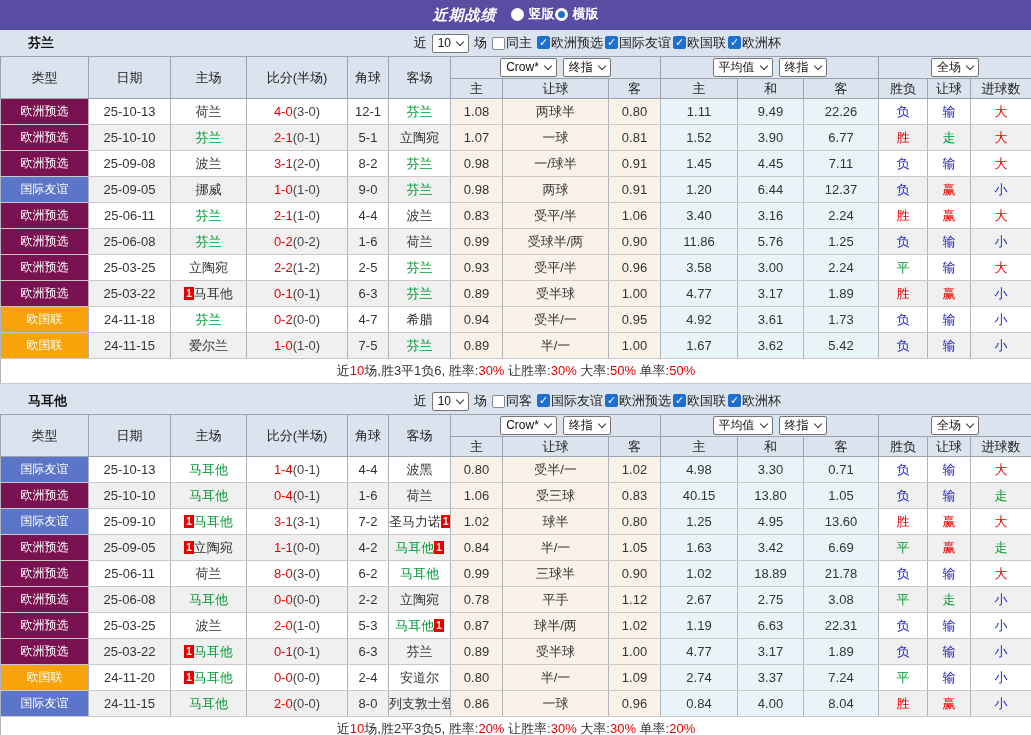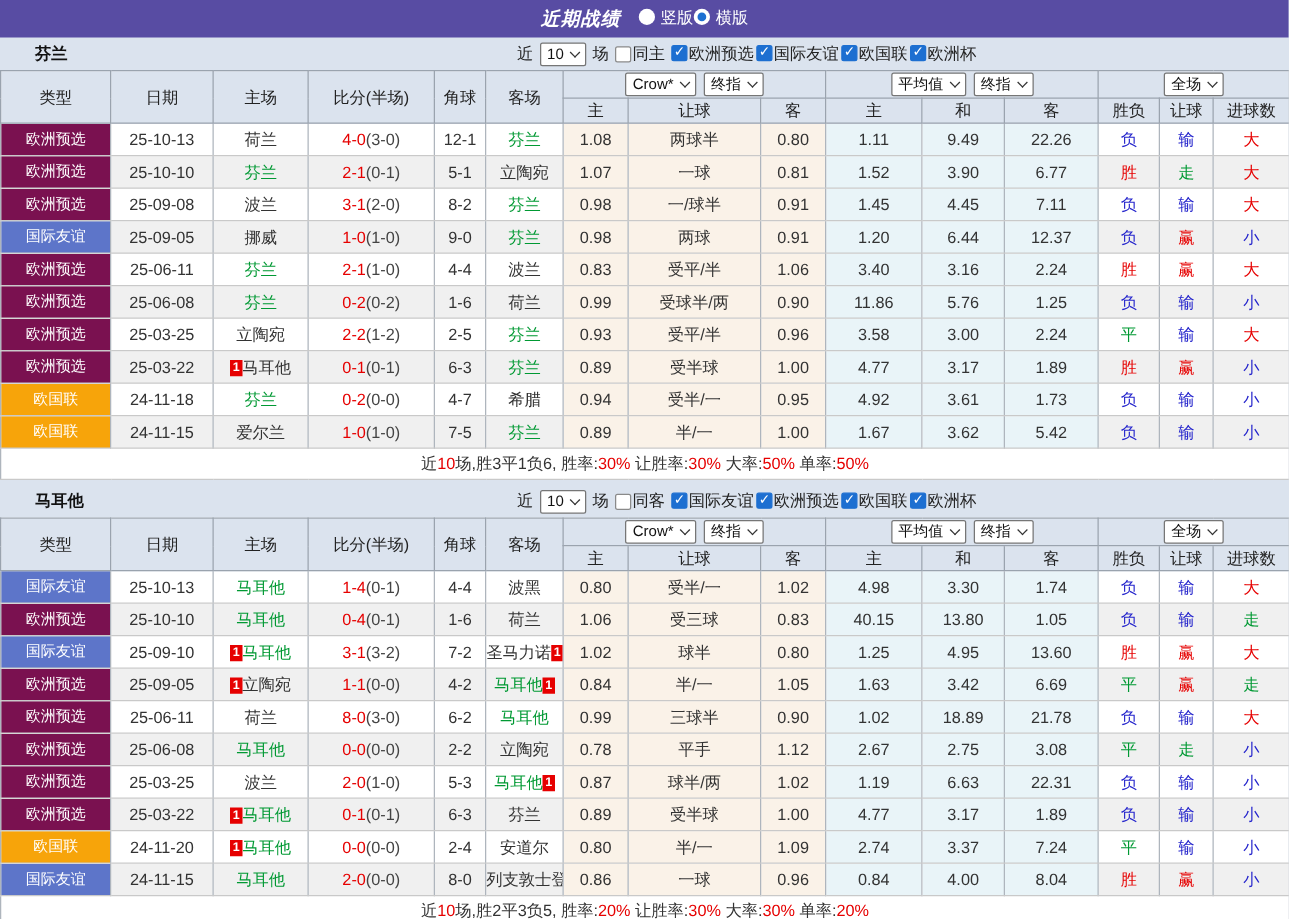--- a/index.html
+++ b/index.html
@@ -1,20 +1,20 @@
 <!DOCTYPE html>
 <html><head>
 <meta charset="utf-8">
 <style>
   html,body{margin:0;padding:0;}
   body{width:1031px;background:#dbe3ee;font-family:"Liberation Sans","DejaVu Sans",sans-serif;}
   
   .titlebar{height:30px;background:#584ca3;display:flex;align-items:center;justify-content:center;gap:14px;color:#fff;}
   .pagetitle{font-size:15px;font-weight:bold;letter-spacing:1px;font-style:italic;}
-  .radio-wrap{display:inline-flex;align-items:center;gap:5px;font-size:13px;cursor:pointer;}
+  .radio-wrap{display:inline-flex;align-items:center;gap:5px;font-size:13px;cursor:pointer;font-weight:bold;}
   .radio{width:13px;height:13px;border-radius:50%;background:#fff;display:inline-block;position:relative;}
   .radio.checked::after{content:"";position:absolute;left:3px;top:3px;width:7px;height:7px;border-radius:50%;background:#1d6fd1;}
   
   .secbar{height:26px;display:flex;align-items:center;font-size:13px;color:#222;padding-left:28px;}
   .secname{font-weight:bold;font-size:13px;color:#111;}
   .controls{margin-left:auto;margin-right:250px;display:inline-flex;align-items:center;gap:3px;white-space:nowrap;}
   .sel{display:inline-flex;align-items:center;background:#fff;border:1px solid #767676;border-radius:2px;height:17px;padding:0 5px;font-size:12px;color:#111;cursor:pointer;margin:0 2px;}
   .chev{width:5px;height:5px;border-right:1.6px solid #333;border-bottom:1.6px solid #333;transform:rotate(45deg);display:inline-block;margin-left:6px;margin-top:-3px;}
   .comp{display:inline-flex;align-items:center;gap:1px;cursor:pointer;margin-left:2px;}
   .checkbox{width:13px;height:13px;border:1px solid #8a8a8a;border-radius:2px;background:#fff;display:inline-block;box-sizing:border-box;position:relative;}
@@ -411,21 +411,21 @@
           <td>25-10-13</td>
           <td class="team"><span class="green">马耳他</span></td>
           <td><span class="red">1-4</span><span class="half">(0-1)</span></td>
           <td>4-4</td>
           <td class="team"><span>波黑</span></td>
           <td class="odds">0.80</td>
           <td class="odds">受半/一</td>
           <td class="odds">1.02</td>
           <td class="avg">4.98</td>
           <td class="avg">3.30</td>
-          <td class="avg">1.74</td>
+          <td class="avg">0.71</td>
           <td class="blue"><span>负</span></td>
           <td class="blue"><span>输</span></td>
           <td class="red"><span>大</span></td>
         </tr>
         <tr class="even">
           <td class="type" style="background: rgb(122, 17, 80);"><span>欧洲预选</span></td>
           <td>25-10-10</td>
           <td class="team"><span class="green">马耳他</span></td>
           <td><span class="red">0-4</span><span class="half">(0-1)</span></td>
           <td>1-6</td>
@@ -437,21 +437,21 @@
           <td class="avg">13.80</td>
           <td class="avg">1.05</td>
           <td class="blue"><span>负</span></td>
           <td class="blue"><span>输</span></td>
           <td class="green"><span>走</span></td>
         </tr>
         <tr>
           <td class="type" style="background: rgb(93, 117, 201);"><span>国际友谊</span></td>
           <td>25-09-10</td>
           <td class="team"><span class="badge">1</span><span class="green">马耳他</span></td>
-          <td><span class="red">3-1</span><span class="half">(3-2)</span></td>
+          <td><span class="red">3-1</span><span class="half">(3-1)</span></td>
           <td>7-2</td>
           <td class="team"><span>圣马力诺</span><span class="badge">1</span></td>
           <td class="odds">1.02</td>
           <td class="odds">球半</td>
           <td class="odds">0.80</td>
           <td class="avg">1.25</td>
           <td class="avg">4.95</td>
           <td class="avg">13.60</td>
           <td class="red"><span>胜</span></td>
           <td class="red"><span>赢</span></td>

